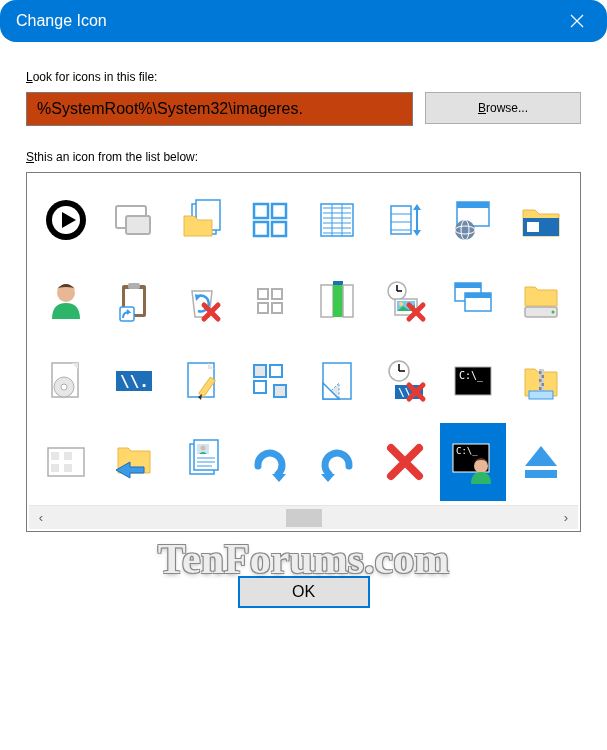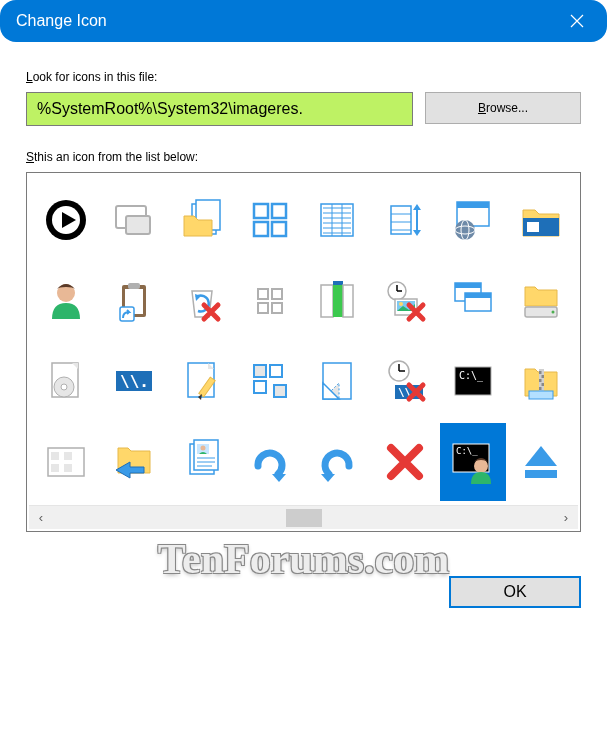--- a/index.html
+++ b/index.html
@@ -45,21 +45,21 @@
       gap: 12px;
       margin-bottom: 24px;
     }
     .file-input {
       flex: 1;
       height: 32px;
       border: 1px solid #7a7a7a;
       padding: 16px 10px;
       font-size: 16px;
       font-family: inherit;
-      background: #bef264;
+      background: #c2410c;
     }
     .browse-btn {
       width: 156px;
       height: 32px;
       background: #e1e1e1;
       border: 1px solid #adadad;
       font-size: 12px;
       font-family: inherit;
       cursor: pointer;
     }
@@ -116,21 +116,21 @@
       position: absolute;
       top: 3px;
       height: 18px;
       background: #cdcdcd;
       width: 36px;
       left: 50%;
       transform: translateX(-50%);
     }
     .btn-row {
       display: flex;
-      justify-content: flex-end;
+      justify-content: center;
       gap: 22px;
       margin-top: 44px;
     }
     .btn {
       width: 132px;
       height: 32px;
       font-size: 16px;
       font-family: inherit;
       cursor: pointer;
     }

